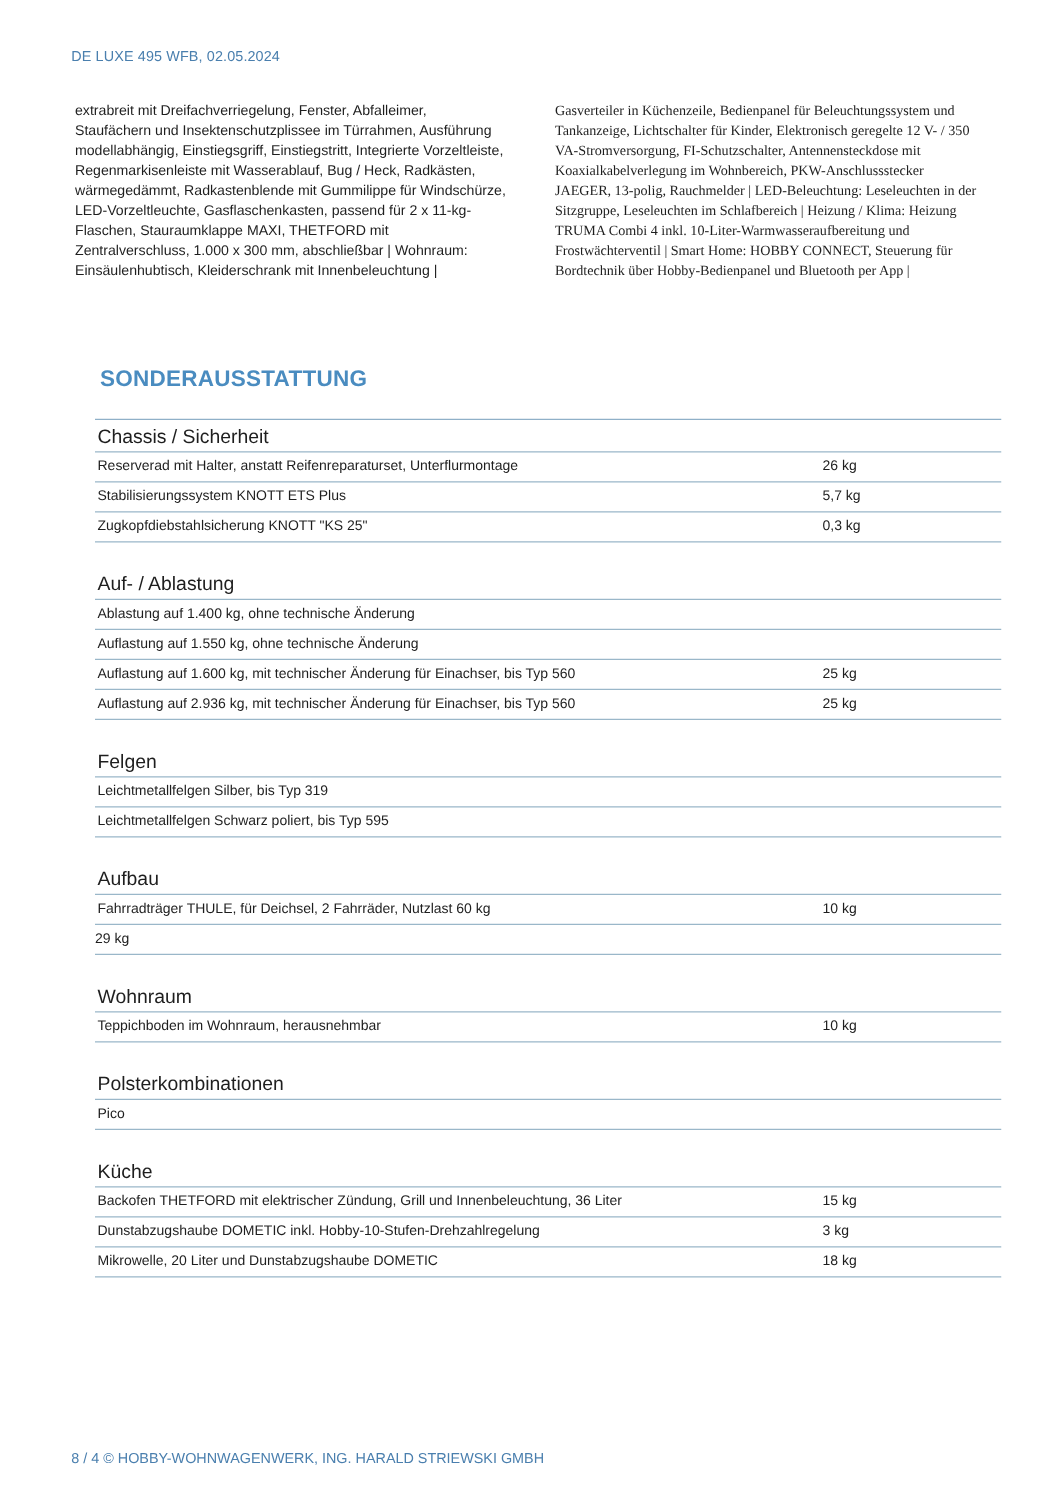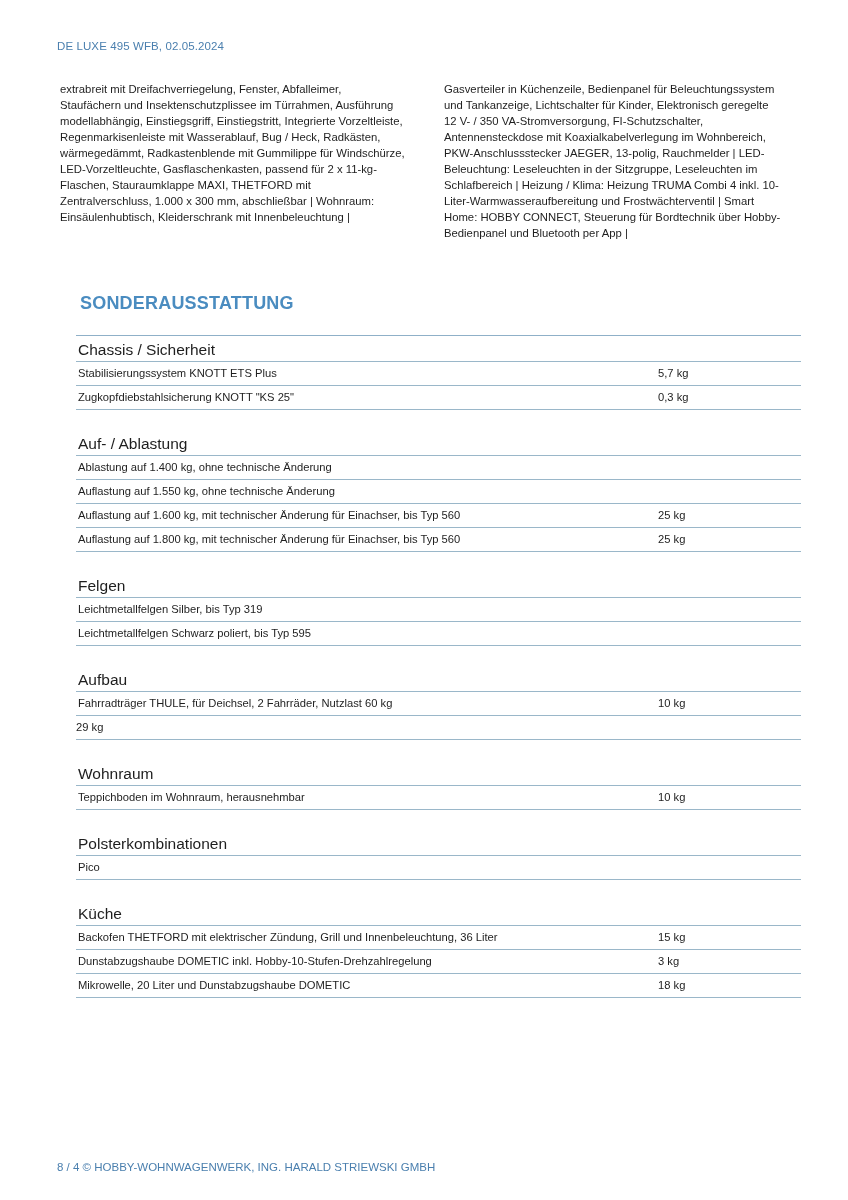--- a/index.html
+++ b/index.html
@@ -1,21 +1,21 @@
 <!DOCTYPE html>
 <html><head>
 <meta charset="utf-8">
 <style>
   html, body { margin: 0; padding: 0; background: #ffffff; }
   body { width: 848px; height: 1200px; position: relative; overflow: hidden;
          font-family: "Liberation Sans", sans-serif; color: #1e1e1e; }
   .header-line { position: absolute; left: 57px; top: 40px; font-size: 11.5px; color: #4a7fae; letter-spacing: 0.1px; }
   .cols { position: absolute; top: 81px; left: 60px; width: 724px; display: flex; justify-content: space-between; }
   .col { width: 345px; font-size: 11.3px; line-height: 16px; color: #1e1e1e; }
-  .col.right { width: 340px; }
+  .col.right { width: 340px; font-family: Liberation Serif, serif; }
   .section-title { position: absolute; left: 80px; top: 293px; font-size: 18px; font-weight: bold; color: #4a8cc0; letter-spacing: 0.2px; }
   .section-rule { position: absolute; left: 76px; top: 335px; width: 725px; height: 1px; background: #8fb0c8; }
   .groups { position: absolute; left: 76px; top: 339px; width: 725px; }
   .group { margin-bottom: 23px; }
   .group-title { font-size: 15.5px; color: #1e1e1e; padding-left: 2px; height: 22px; line-height: 22px; border-bottom: 1px solid #9ab7c9; }
   .row { display: flex; height: 23px; line-height: 23px; border-bottom: 1px solid #9ab7c9; font-size: 11.2px; }
   .row .desc { flex: 0 0 580px; padding-left: 2px; }
   .row .weight { flex: 1; }
   .footer { position: absolute; left: 57px; top: 1161px; font-size: 11.5px; color: #4a7fae; }
 </style>
@@ -30,20 +30,24 @@
 </div>
 
 <div class="section-title">SONDERAUSSTATTUNG</div>
 <div class="section-rule"></div>
 
 <div class="groups">
 
   <div class="group">
     <div class="group-title">Chassis / Sicherheit</div>
     <div class="row">
+        <span class="desc">Reserverad mit Halter, anstatt Reifenreparaturset, Unterflurmontage</span>
+        <span class="weight">26 kg</span>
+      </div>
+    <div class="row">
         <span class="desc">Stabilisierungssystem KNOTT ETS Plus</span>
         <span class="weight">5,7 kg</span>
       </div>
     <div class="row">
         <span class="desc">Zugkopfdiebstahlsicherung KNOTT "KS 25"</span>
         <span class="weight">0,3 kg</span>
       </div>
   </div>
 
   <div class="group">
@@ -54,21 +58,21 @@
       </div>
     <div class="row">
         <span class="desc">Auflastung auf 1.550 kg, ohne technische Änderung</span>
         <span class="weight"></span>
       </div>
     <div class="row">
         <span class="desc">Auflastung auf 1.600 kg, mit technischer Änderung für Einachser, bis Typ 560</span>
         <span class="weight">25 kg</span>
       </div>
     <div class="row">
-        <span class="desc">Auflastung auf 1.800 kg, mit technischer Änderung für Einachser, bis Typ 560</span>
+        <span class="desc">Auflastung auf 2.936 kg, mit technischer Änderung für Einachser, bis Typ 560</span>
         <span class="weight">25 kg</span>
       </div>
   </div>
 
   <div class="group">
     <div class="group-title">Felgen</div>
     <div class="row">
         <span class="desc">Leichtmetallfelgen Silber, bis Typ 319</span>
         <span class="weight"></span>
       </div>

